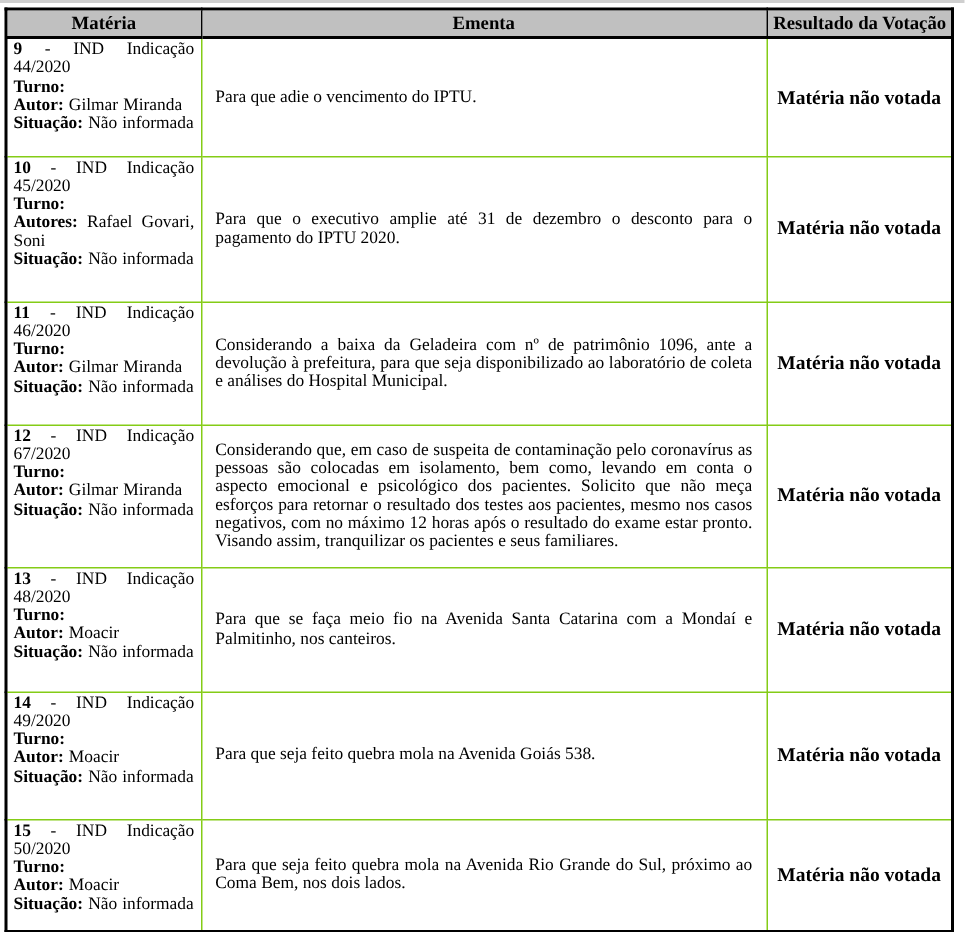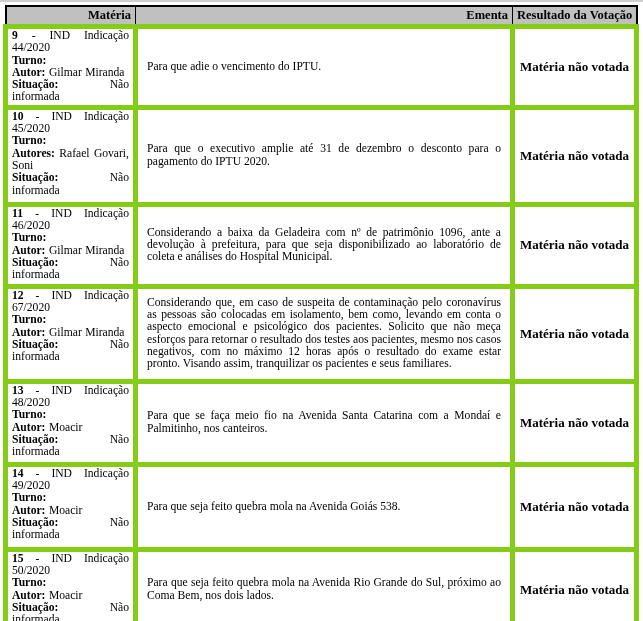--- a/index.html
+++ b/index.html
@@ -27,28 +27,28 @@
   }
   col.c-materia   { width: 130px; }
   col.c-ementa    { width: 377px; }
   col.c-resultado { width: 124px; }
   th {
     background: #c0c0c0;
     border: 1px solid #000;
     border-bottom: 2px solid #000;
     font-size: 12.5px;
     font-weight: bold;
-    text-align: right;
+    text-align: center;
     padding: 1px 4px;
     height: 14px;
     overflow: hidden;
     white-space: nowrap;
   }
   td {
-    border: 5px solid #84cc16;
+    border: 1px solid #84cc16;
     font-size: 11.6px;
     line-height: 12.3px;
     color: #000;
     overflow: hidden;
   }
   td.materia {
     vertical-align: top;
     text-align: justify;
     padding: 1px 4px 1px 4px;
     word-spacing: 0.5px;

